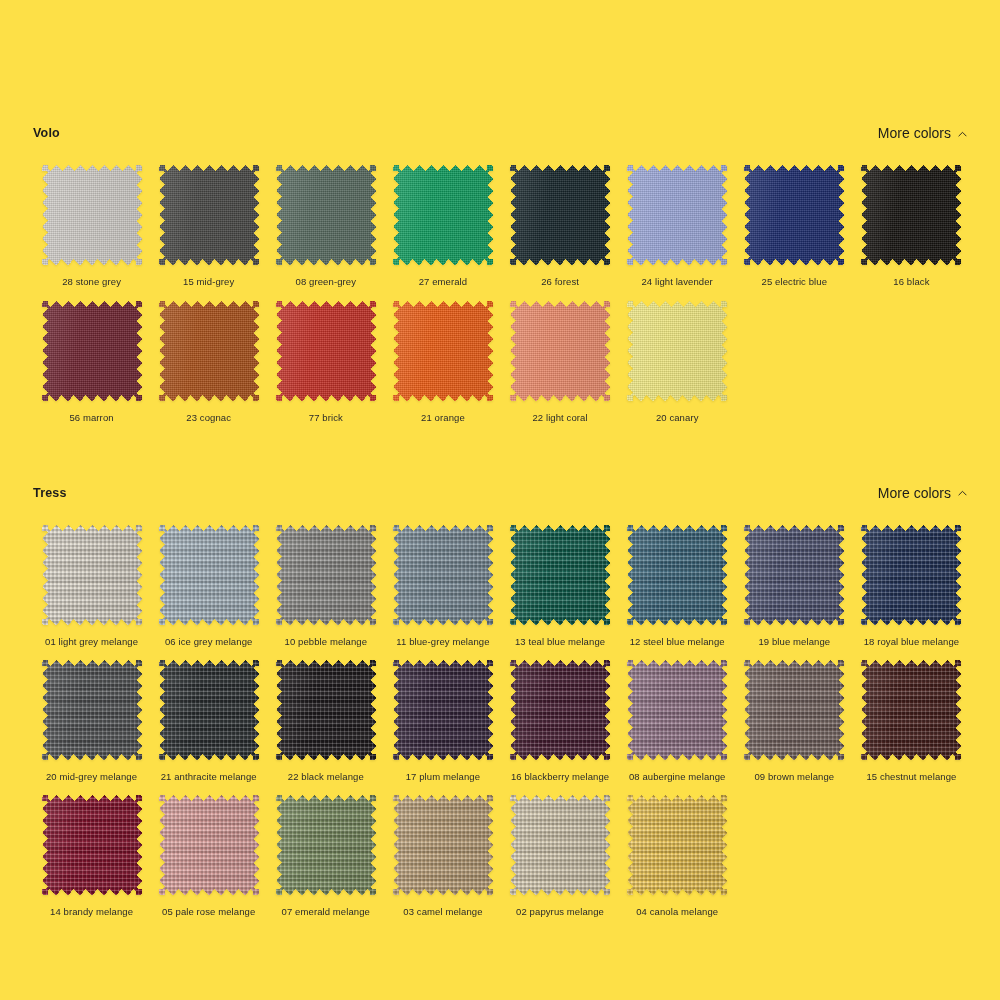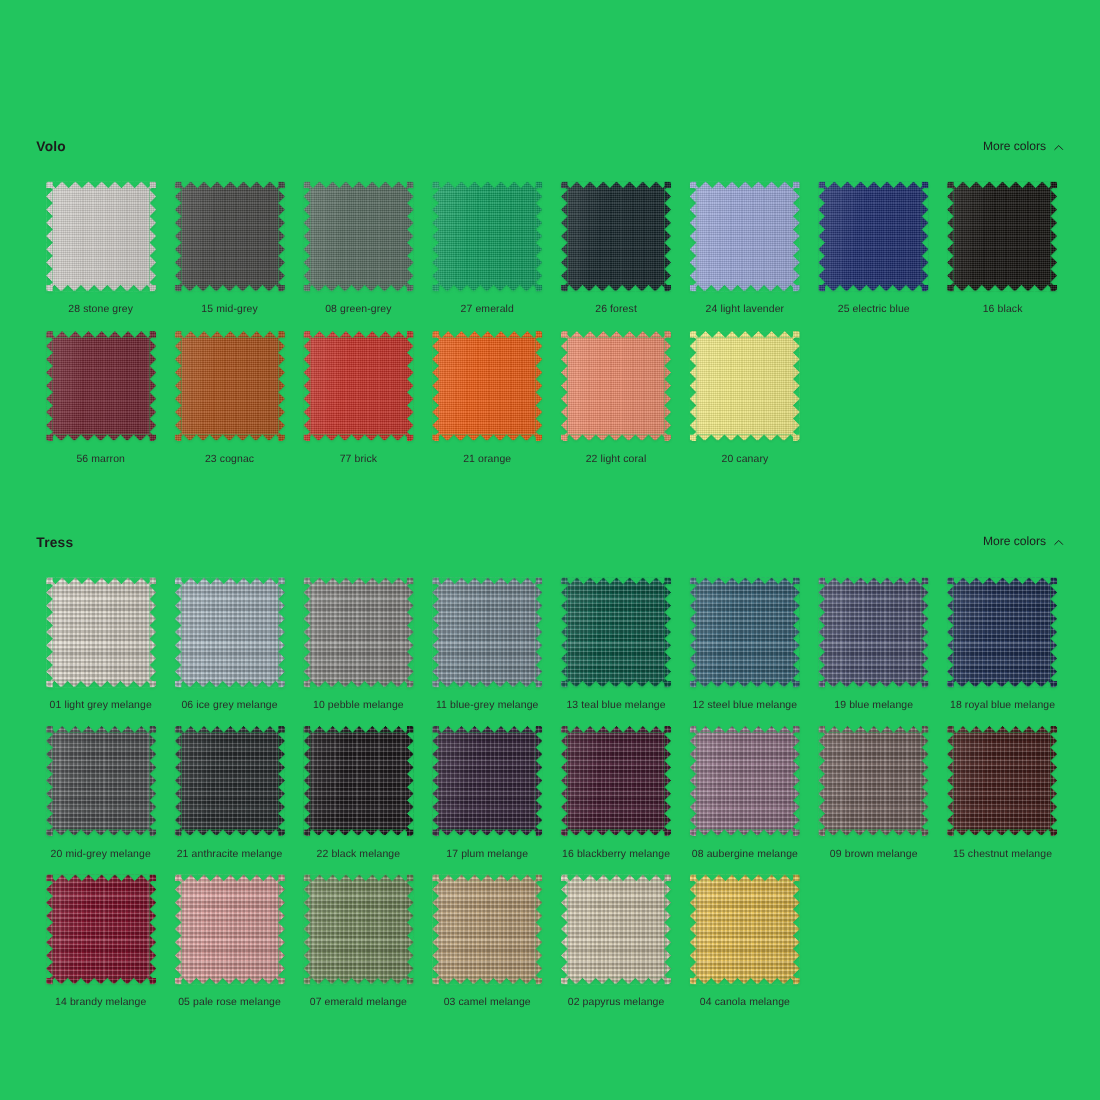--- a/index.html
+++ b/index.html
@@ -11,21 +11,21 @@
     height: 1000px;
     background: #ffffff;
     font-family: "Liberation Sans", sans-serif;
     -webkit-font-smoothing: antialiased;
   }
 
   #page {
     position: relative;
     width: 1000px;
     height: 1000px;
-    background: #22c55e;
+    background: #fde047;
     overflow: hidden;
   }
 
   .content {
     position: absolute;
     left: 0;
     top: 0;
     width: 1000px;
     padding: 122px 30px 0 33px;
   }
@@ -43,21 +43,21 @@
     font-size: 12.5px;
     font-weight: 700;
     color: #1c1c1c;
     letter-spacing: .2px;
     line-height: 1;
   }
   .more-colors {
     display: flex;
     align-items: center;
     gap: 7px;
-    font-size: 11px;
+    font-size: 14px;
     color: #1c1c1c;
     cursor: pointer;
     line-height: 1;
     padding-right: 3px;
   }
   .chev {
     display: inline-block;
     width: 9px;
     height: 9px;
     position: relative;

